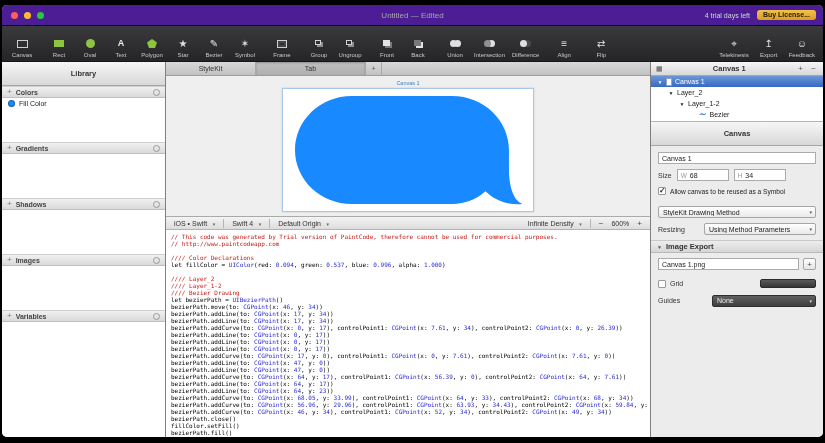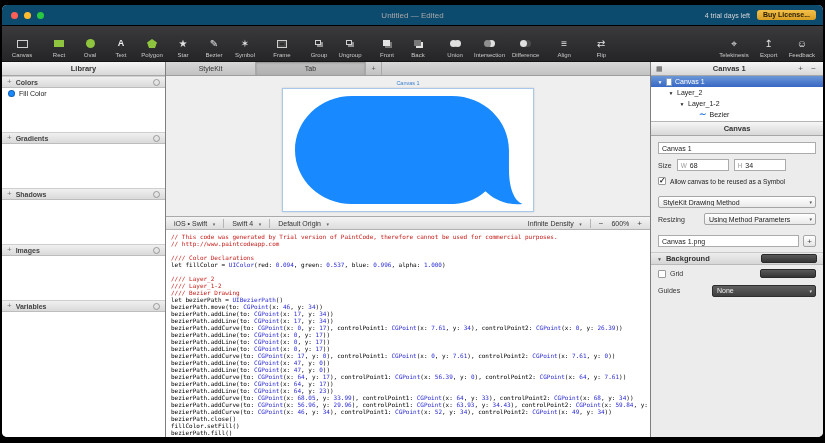--- a/index.html
+++ b/index.html
@@ -1,20 +1,20 @@
 <!DOCTYPE html>
 <html><head>
 <meta charset="utf-8">
 <style>
   *{margin:0;padding:0;box-sizing:border-box}
   html,body{width:825px;height:443px;background:#000;font-family:"Liberation Sans",sans-serif;overflow:hidden}
   .window{position:absolute;left:2px;top:5px;width:821px;height:432px;border-radius:5px;overflow:hidden;background:#ececec;display:flex;flex-direction:column}
 
   
-  .titlebar{height:21px;background:#0c4a6e;display:flex;align-items:center;flex:0 0 auto;position:relative;border-bottom:1px solid #000}
+  .titlebar{height:21px;background:#4c1d95;display:flex;align-items:center;flex:0 0 auto;position:relative;border-bottom:1px solid #000}
   .traffic{display:flex;gap:6px;padding-left:9px;position:relative;z-index:2}
   .tl{width:7px;height:7px;border-radius:50%}
   .tl.red{background:#ff5f57}.tl.yellow{background:#febc2e}.tl.green{background:#28c840}
   .win-title{position:absolute;left:0;right:0;text-align:center;font-size:8px;color:#a8a8a8}
   .tb-right{margin-left:auto;display:flex;align-items:center;gap:7px;padding-right:7px;position:relative;z-index:2}
   .trial{font-size:7px;color:#d6d6d6}
   .buy{font-size:7px;color:#2a2005;background:linear-gradient(#f3c04a,#d99e22);border-radius:3px;padding:1px 6px 2px;font-weight:bold}
 
   
   .toolbar{height:36px;background:linear-gradient(#3a3a3c,#252527);display:flex;align-items:flex-end;padding:3px 8px 3px;flex:0 0 auto;border-bottom:1px solid #151515}
@@ -36,21 +36,21 @@
   .i-back{width:7px;height:6px;background:#787878;box-shadow:2px 2px 0 0 #e3e3e3;margin:0 2px 2px 0}
   .i-union{width:7px;height:7px;border-radius:50%;background:#e0e0e0;box-shadow:4px 0 0 0 #e0e0e0;margin-right:4px}
   .i-intersection{width:7px;height:7px;border-radius:50%;background:#8f8f8f;box-shadow:4px 0 0 0 #e0e0e0;margin-right:4px}
   .i-difference{width:7px;height:7px;border-radius:50%;background:#e0e0e0;box-shadow:4px 0 0 0 #4a4a4a;margin-right:4px}
 
   
   .main{flex:1;display:flex;min-height:0}
 
   
   .sidebar-left{width:164px;background:#fff;border-right:1px solid #7f7f7f;display:flex;flex-direction:column;flex:0 0 auto}
-  .panel-header{height:14px;background:linear-gradient(#f6f6f6,#d8d8d8);border-bottom:1px solid #a6a6a6;display:flex;align-items:center;justify-content:center;font-size:7.5px;font-weight:bold;color:#333;flex:0 0 auto}
+  .panel-header{height:24px;background:linear-gradient(#f6f6f6,#d8d8d8);border-bottom:1px solid #a6a6a6;display:flex;align-items:center;justify-content:center;font-size:7.5px;font-weight:bold;color:#333;flex:0 0 auto}
   .lib-sections{flex:1;display:flex;flex-direction:column;min-height:0}
   .lib-section{display:flex;flex-direction:column}
   .lib-section:last-child{flex:1}
   .lib-header{height:12px;background:linear-gradient(#f0f0f0,#dadada);border-bottom:1px solid #bdbdbd;border-top:1px solid #cfcfcf;display:flex;align-items:center;padding:0 5px;gap:4px;flex:0 0 auto}
   .lib-plus{font-size:8px;color:#777;line-height:10px}
   .lib-label{font-size:7px;font-weight:bold;color:#444}
   .lib-circle{margin-left:auto;width:7px;height:7px;border:1px solid #999;border-radius:50%}
   .lib-content{height:44px;background:#fff}
   .lib-item{height:11px;display:flex;align-items:center;gap:4px;padding:0 6px}
   .lib-swatch{width:7px;height:7px;border-radius:50%;border:0.5px solid rgba(0,0,0,.3)}
@@ -445,34 +445,33 @@
           <span>StyleKit Drawing Method</span>
         </div>
         <div class="resizing-row">
           <span class="flabel">Resizing</span>
           <div class="select">
             <span>Using Method Parameters</span>
           </div>
         </div>
       </div>
 
+      <div class="section-header">
+        <span class="disc">▼</span>
+        <span class="sh-label">Image Export</span>
+      </div>
       <div class="sect-content">
         <div class="ie-row">
           <div class="field">
             <span>Canvas 1.png</span>
           </div>
           <span class="sq-btn">+</span>
         </div>
       </div>
 
-      <div class="section-header">
-        <span class="disc">▼</span>
-        <span class="sh-label">Background</span>
-        <span class="color-well"></span>
-      </div>
 
       <div class="plain-row">
         <span class="checkbox"></span>
         <span class="flabel">Grid</span>
         <span class="color-well"></span>
       </div>
 
       <div class="plain-row">
         <span class="flabel">Guides</span>
         <div class="select dark">

